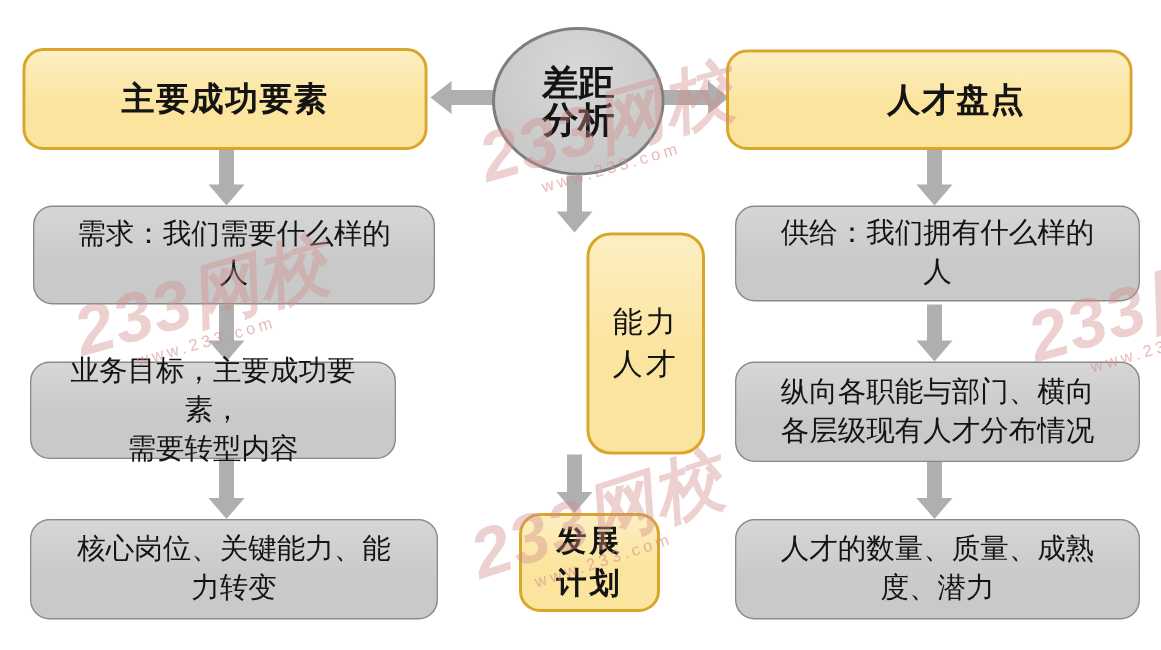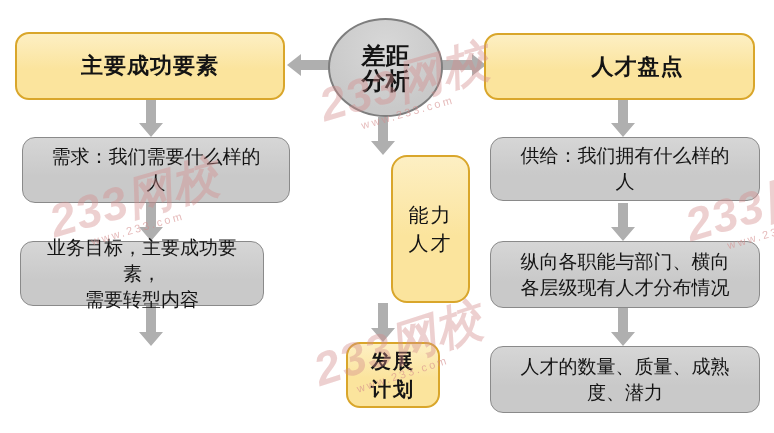--- a/index.html
+++ b/index.html
@@ -74,20 +74,22 @@
   </svg>
 
   <div class="circle">差距
 分析</div>
 
   <div class="box yellow title-box" style="left:15px;top:32px;width:270px;height:68px;">主要成功要素</div>
   <div class="box gray" style="left:22px;top:137px;width:268px;height:66px;">需求：我们需要什么样的
 人</div>
   <div class="box gray" style="left:20px;top:241px;width:244px;height:65px;">业务目标，主要成功要素，
 需要转型内容</div>
+  <div class="box gray" style="left:20px;top:346px;width:272px;height:67px;">核心岗位、关键能力、能
+力转变</div>
 
   <div class="box yellow title-box" style="left:484px;top:33px;width:271px;height:67px;padding-left:36px;">人才盘点</div>
   <div class="box gray" style="left:490px;top:137px;width:270px;height:64px;">供给：我们拥有什么样的
 人</div>
   <div class="box gray" style="left:490px;top:346px;width:270px;height:67px;">人才的数量、质量、成熟
 度、潜力</div>
   <div class="box gray" style="left:490px;top:241px;width:270px;height:67px;">纵向各职能与部门、横向
 各层级现有人才分布情况</div>
 
   <div class="box yellow mid-box" style="left:343px;top:155px;width:79px;height:148px;border-radius:16px;margin-left:48px;">能力

